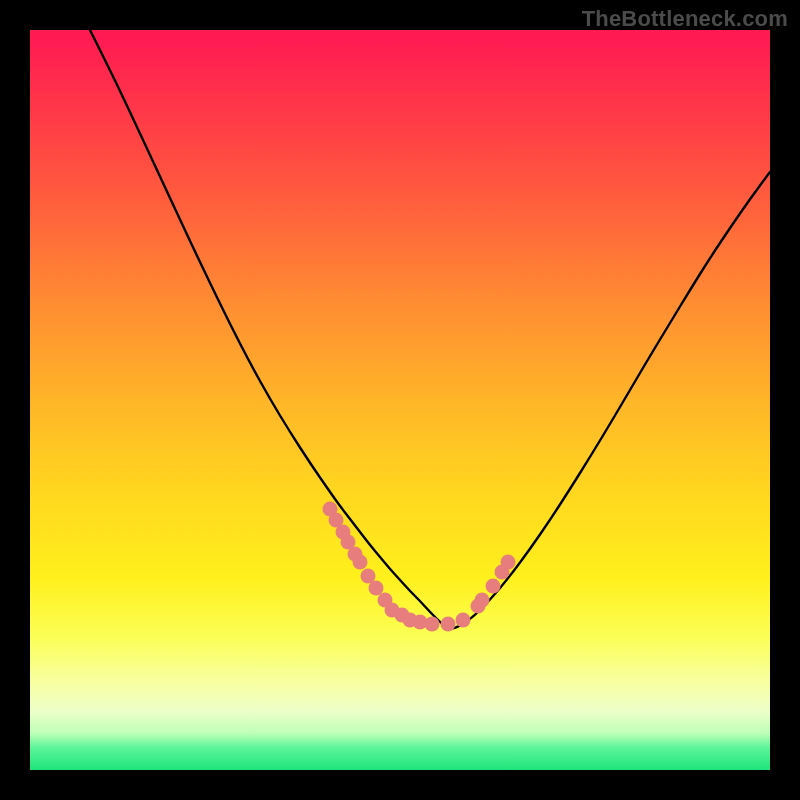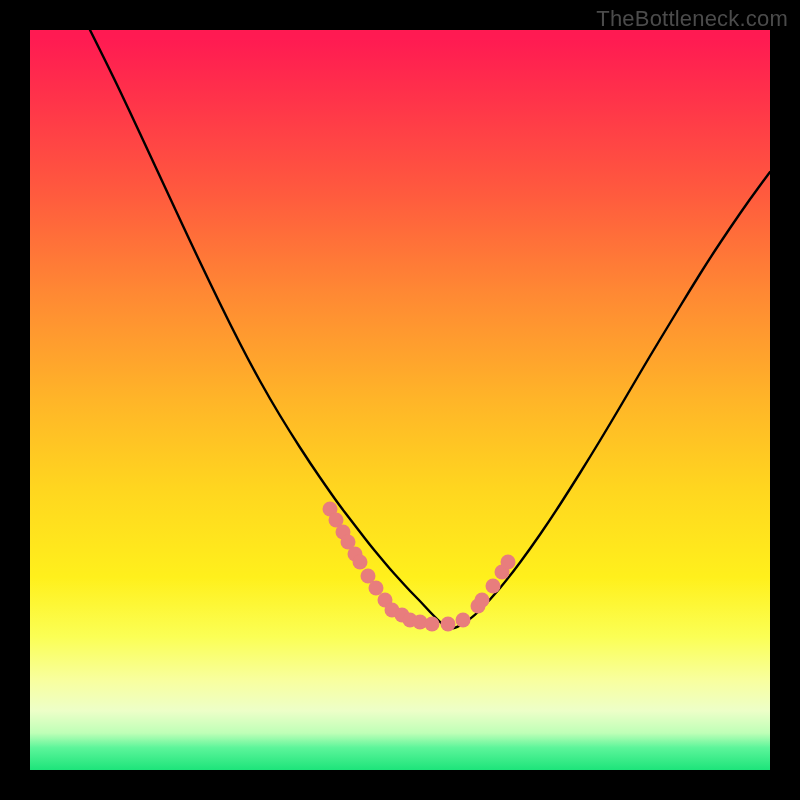--- a/index.html
+++ b/index.html
@@ -40,21 +40,21 @@
       #5cf59a 97%,
       #1de47a 100%
     );
   }
   .watermark {
     position: absolute;
     top: 6px;
     right: 12px;
     color: #4b4b4b;
     font-size: 22px;
-    font-weight: 400;
+    font-weight: 700;
     letter-spacing: 0.2px;
     user-select: none;
   }
   svg.curve {
     position: absolute;
     inset: 0;
   }
 </style>
 </head>
 <body>

